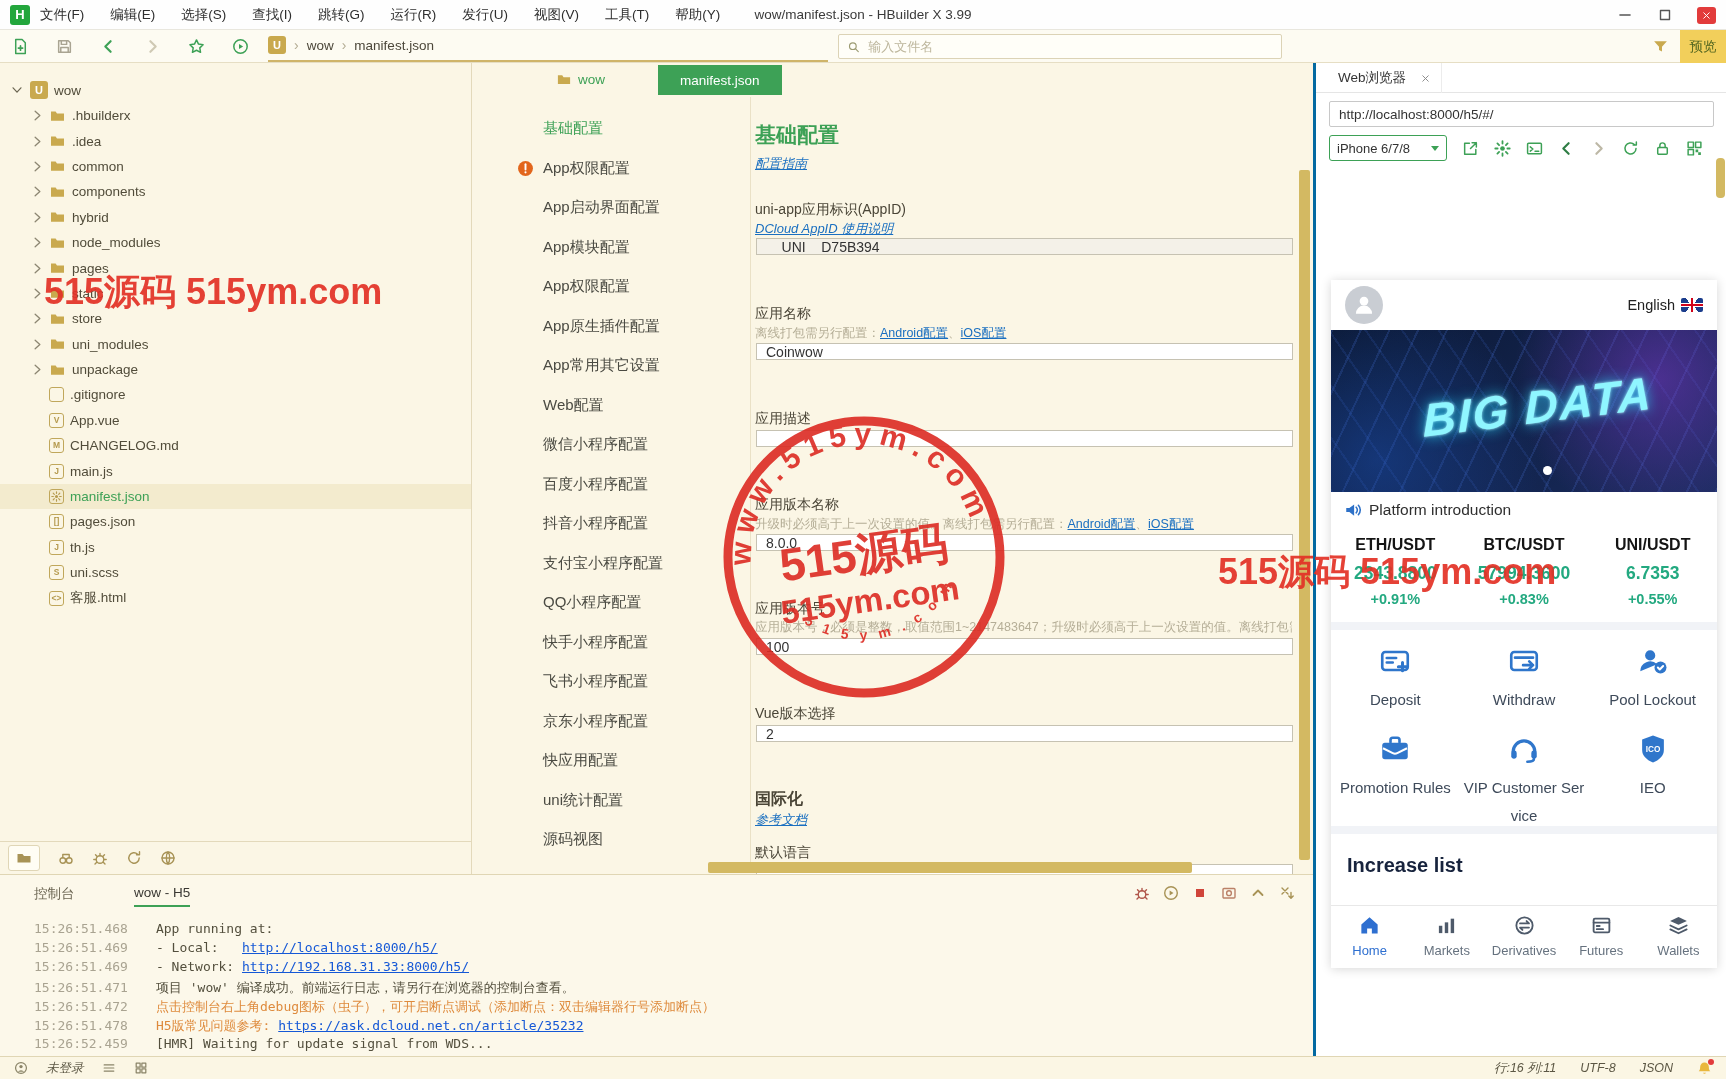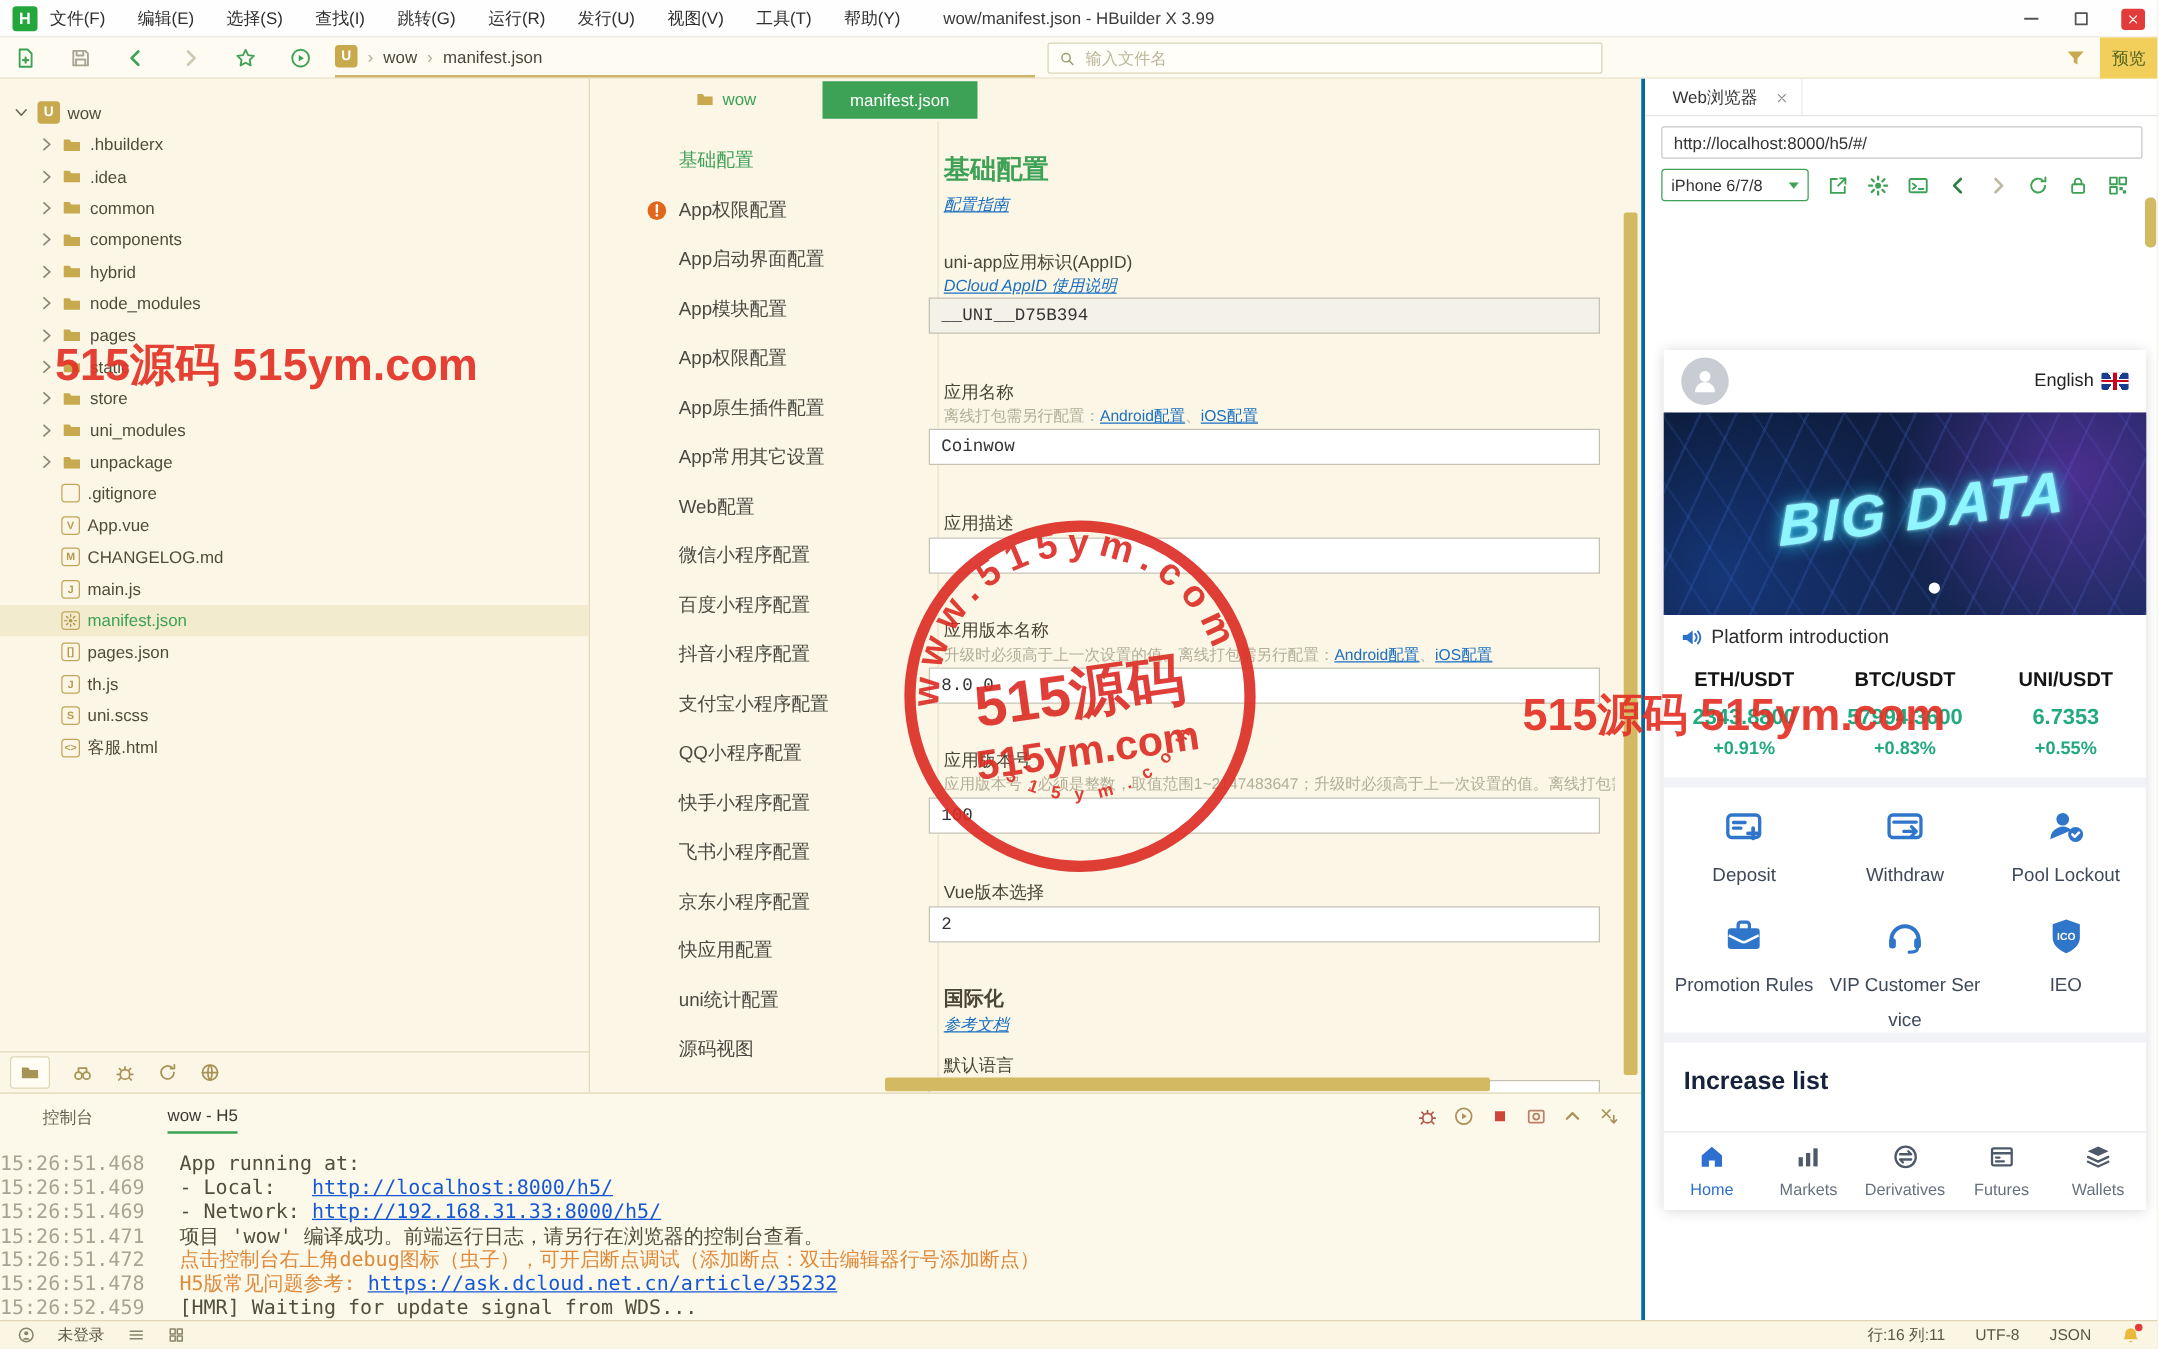--- a/index.html
+++ b/index.html
@@ -74,37 +74,37 @@
     font-size:15px;color:#4A4A42;cursor:pointer;}
   .nav-item.active{color:#3DA156;}
   .warn-ico{position:absolute;left:0;width:17px;height:17px;}
   
   .form-title{position:absolute;left:283px;font-size:21px;font-weight:bold;color:#3DA156;}
   .fsection{position:absolute;left:283px;font-size:16px;font-weight:bold;color:#4A4537;}
   .flabel{position:absolute;left:283px;font-size:14px;color:#4A4537;}
   .fhint{position:absolute;left:283px;width:537px;font-size:12.5px;color:#B5AE97;white-space:nowrap;overflow:hidden;}
   .fhint a,.flink{color:#1A6FC0;text-decoration:underline;cursor:pointer;}
   .flink{position:absolute;left:283px;font-size:13px;font-style:italic;}
-  .finput{position:absolute;left:271px;width:537px;height:29px;border:1px solid #C6C2B2;background:#fff;
-    font-size:14px;color:#333;padding:0 9px;font-family:Liberation Mono, monospace;}
+  .finput{position:absolute;left:284px;width:537px;height:17px;border:1px solid #C6C2B2;background:#fff;
+    font-size:14px;color:#333;padding:0 9px;font-family:Liberation Sans, sans-serif;}
   .finput.gray{background:#F4F1E8;}
   .vscroll{position:absolute;right:3px;top:107px;width:11px;height:690px;background:#D3B962;border-radius:2px;}
   .hscroll{position:absolute;left:236px;bottom:1px;width:484px;height:11px;background:#D3B962;border-radius:2px;}
 
   
   #console{position:absolute;left:0;top:874px;width:1313px;height:182px;background:#FCF8EA;border-top:1px solid #E0D6B4;}
   .c-label{position:absolute;left:34px;top:10px;font-size:13.5px;color:#6B6552;}
   .c-tab{position:absolute;left:134px;top:10px;font-size:13.5px;color:#3A3833;padding-bottom:5px;
     border-bottom:2px solid #3DA156;cursor:pointer;}
   #console-icons{position:absolute;right:18px;top:10px;display:flex;gap:13px;}
   .ci{width:16px;height:16px;color:#A89356;cursor:pointer;}
   .ci.bug{color:#B0564A}.ci.stop{color:#D0453A}.ci.snapshot{color:#BB8168}
   #console-lines{position:absolute;left:0;top:46px;right:0;}
-  .cline{height:19.2px;font-family:"DejaVu Sans Mono","Liberation Mono",monospace;font-size:16px;
-    white-space:pre;overflow:hidden;}
+  .cline{height:19.2px;font-family:"DejaVu Sans Mono","Liberation Mono",monospace;font-size:13px;
+    white-space:pre;padding-left:34px;overflow:hidden;}
   .cline .time{color:#A9A391;margin-right:28px;}
   .cseg{color:#534F3D}.cwarn{color:#DE8A3C}
   .clink{color:#1558D6;text-decoration:underline;cursor:pointer;}
 
   
   #browser{position:absolute;left:1313px;top:63px;right:0;height:993px;background:#fff;border-left:3px solid #0369a1;}
   .b-tabs{position:relative;height:30px;border-bottom:1px solid #E5E5E5;}
   .b-tab{position:absolute;left:12px;top:0;height:30px;display:flex;align-items:center;gap:14px;
     padding:0 10px;font-size:13.5px;color:#333;border-right:1px solid #ECECEC;cursor:pointer;}
   .b-close{width:11px;height:11px;color:#8a8a8a;}
@@ -160,21 +160,21 @@
   .ptabbar{margin-top:auto;height:63px;border-top:1px solid #E8E8E8;display:flex;}
   .pt{flex:1;text-align:center;padding-top:9px;color:#66727F;cursor:pointer;}
   .pt .ti{width:21px;height:21px;color:#4E5A6A;}
   .pt .tl{font-size:13px;margin-top:3px;}
   .pt.active{color:#2E6FD0;}
   .pt.active .ti{color:#2E6FD0;}
 
   
   #statusbar{position:absolute;left:0;top:1056px;width:100%;height:23px;background:#FBF6E4;border-top:1px solid #E0D6B4;
     display:flex;align-items:center;justify-content:space-between;padding:0 14px;font-size:12.5px;color:#5C5744;}
-  .sb-left,.sb-right{display:flex;align-items:center;gap:18px;}
+  .sb-left,.sb-right{display:flex;align-items:center;gap:18px;font-style:italic;}
   .sb-right{gap:24px;}
   .sbi{width:14px;height:14px;color:#8A8468;}
   .bell{width:15px;height:15px;color:#E9B83D;position:relative;}
   .bell::after{content:"";position:absolute;right:-2px;top:-2px;width:6px;height:6px;border-radius:50%;background:#E23B3B;}
 
   
   .wm{position:absolute;z-index:70;color:#E33126;font-weight:700;font-size:36px;white-space:nowrap;
     pointer-events:none;opacity:.92;}
   #wm1{left:44px;top:268px;}
   #wm2{left:1218px;top:548px;}

